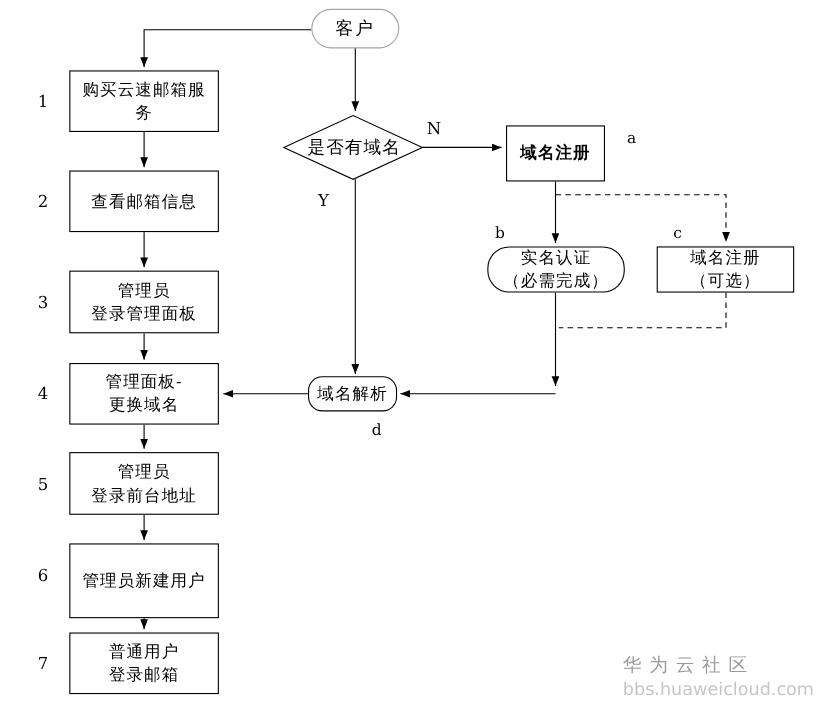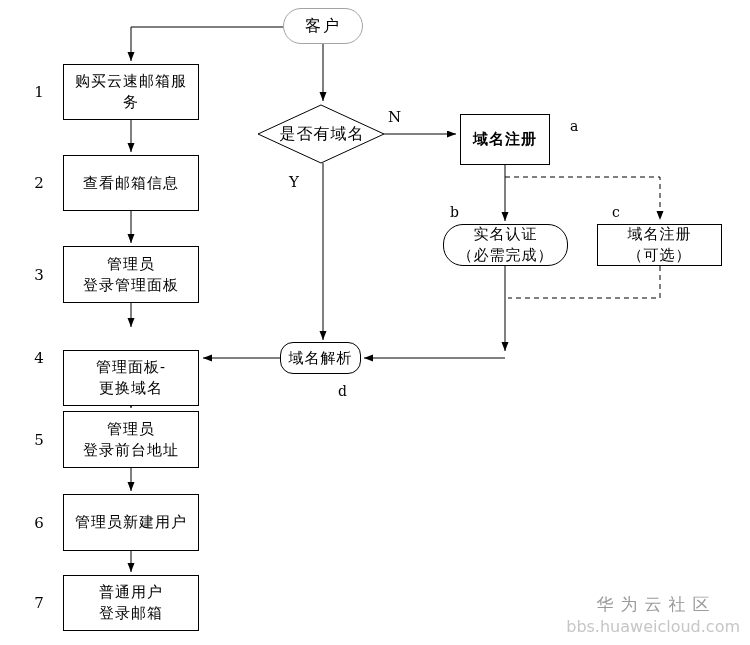--- a/index.html
+++ b/index.html
@@ -60,21 +60,21 @@
     font-size: 14px;
   }
   .branch-label {
     position: absolute;
     font-size: 15px;
   }
   .watermark {
     position: absolute;
     right: 10px;
     bottom: 9px;
-    text-align: center;
+    text-align: left;
     font-family: "DejaVu Sans", "Liberation Sans", sans-serif;
   }
   .watermark .wm-title {
     font-size: 17px;
     letter-spacing: 7px;
     color: #9a9a9a;
     display: block;
     margin-right: -7px;
   }
   .watermark .wm-url {
@@ -141,33 +141,33 @@
     <span>查看邮箱信息</span>
   </div>
 
   <span class="num" style="left:30px; top:266px;">3</span>
   <div class="box" style="left:63px; top:246px; width:136px; height:57px;">
     <span>管理员
 登录管理面板</span>
   </div>
 
   <span class="num" style="left:30px; top:349px;">4</span>
-  <div class="box" style="left:63px; top:330px; width:136px; height:56px;margin-top:20px;">
+  <div class="box" style="left:63px; top:330px; width:136px; height:56px;">
     <span>管理面板-
 更换域名</span>
   </div>
 
   <span class="num" style="left:30px; top:431px;">5</span>
   <div class="box" style="left:63px; top:411px; width:136px; height:57px;">
     <span>管理员
 登录前台地址</span>
   </div>
 
   <span class="num" style="left:30px; top:514px;">6</span>
-  <div class="box" style="left:63px; top:494px; width:136px; height:57px;">
+  <div class="box" style="left:63px; top:494px; width:136px; height:68px;">
     <span>管理员新建用户</span>
   </div>
 
   <span class="num" style="left:30px; top:594px;">7</span>
   <div class="box" style="left:63px; top:575px; width:136px; height:56px;justify-content:center;">
     <span>普通用户
 登录邮箱</span>
   </div>
 
   <div class="diamond-label" style="left:262px; top:124px; width:120px; height:20px;">是否有域名</div>

